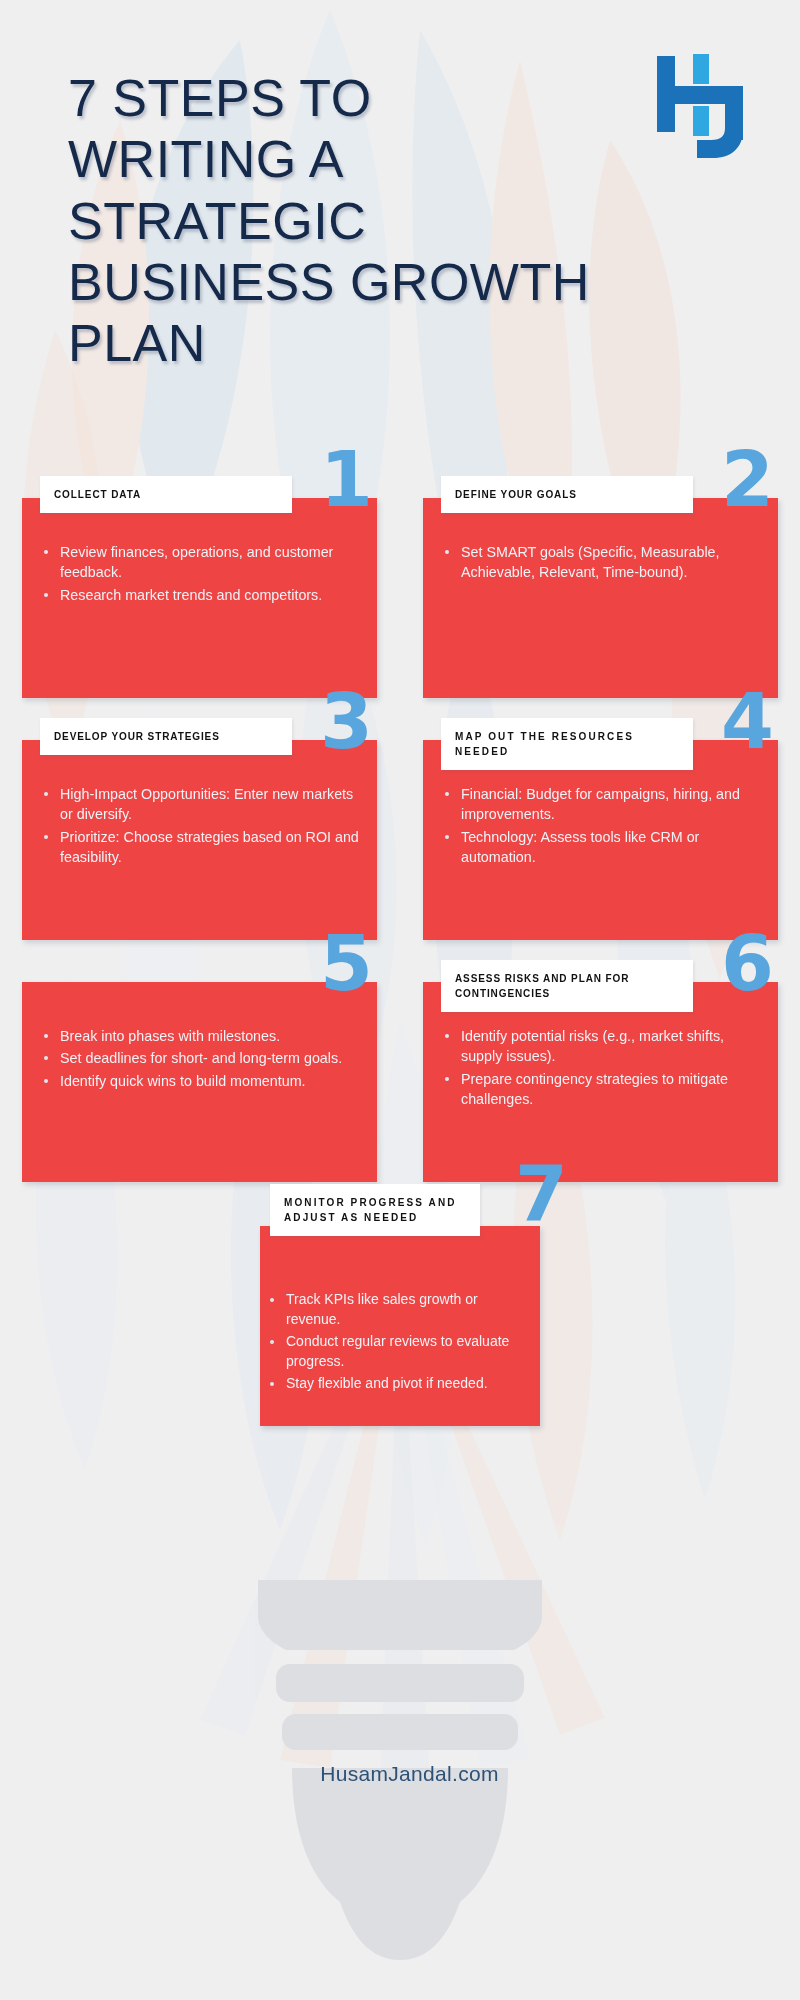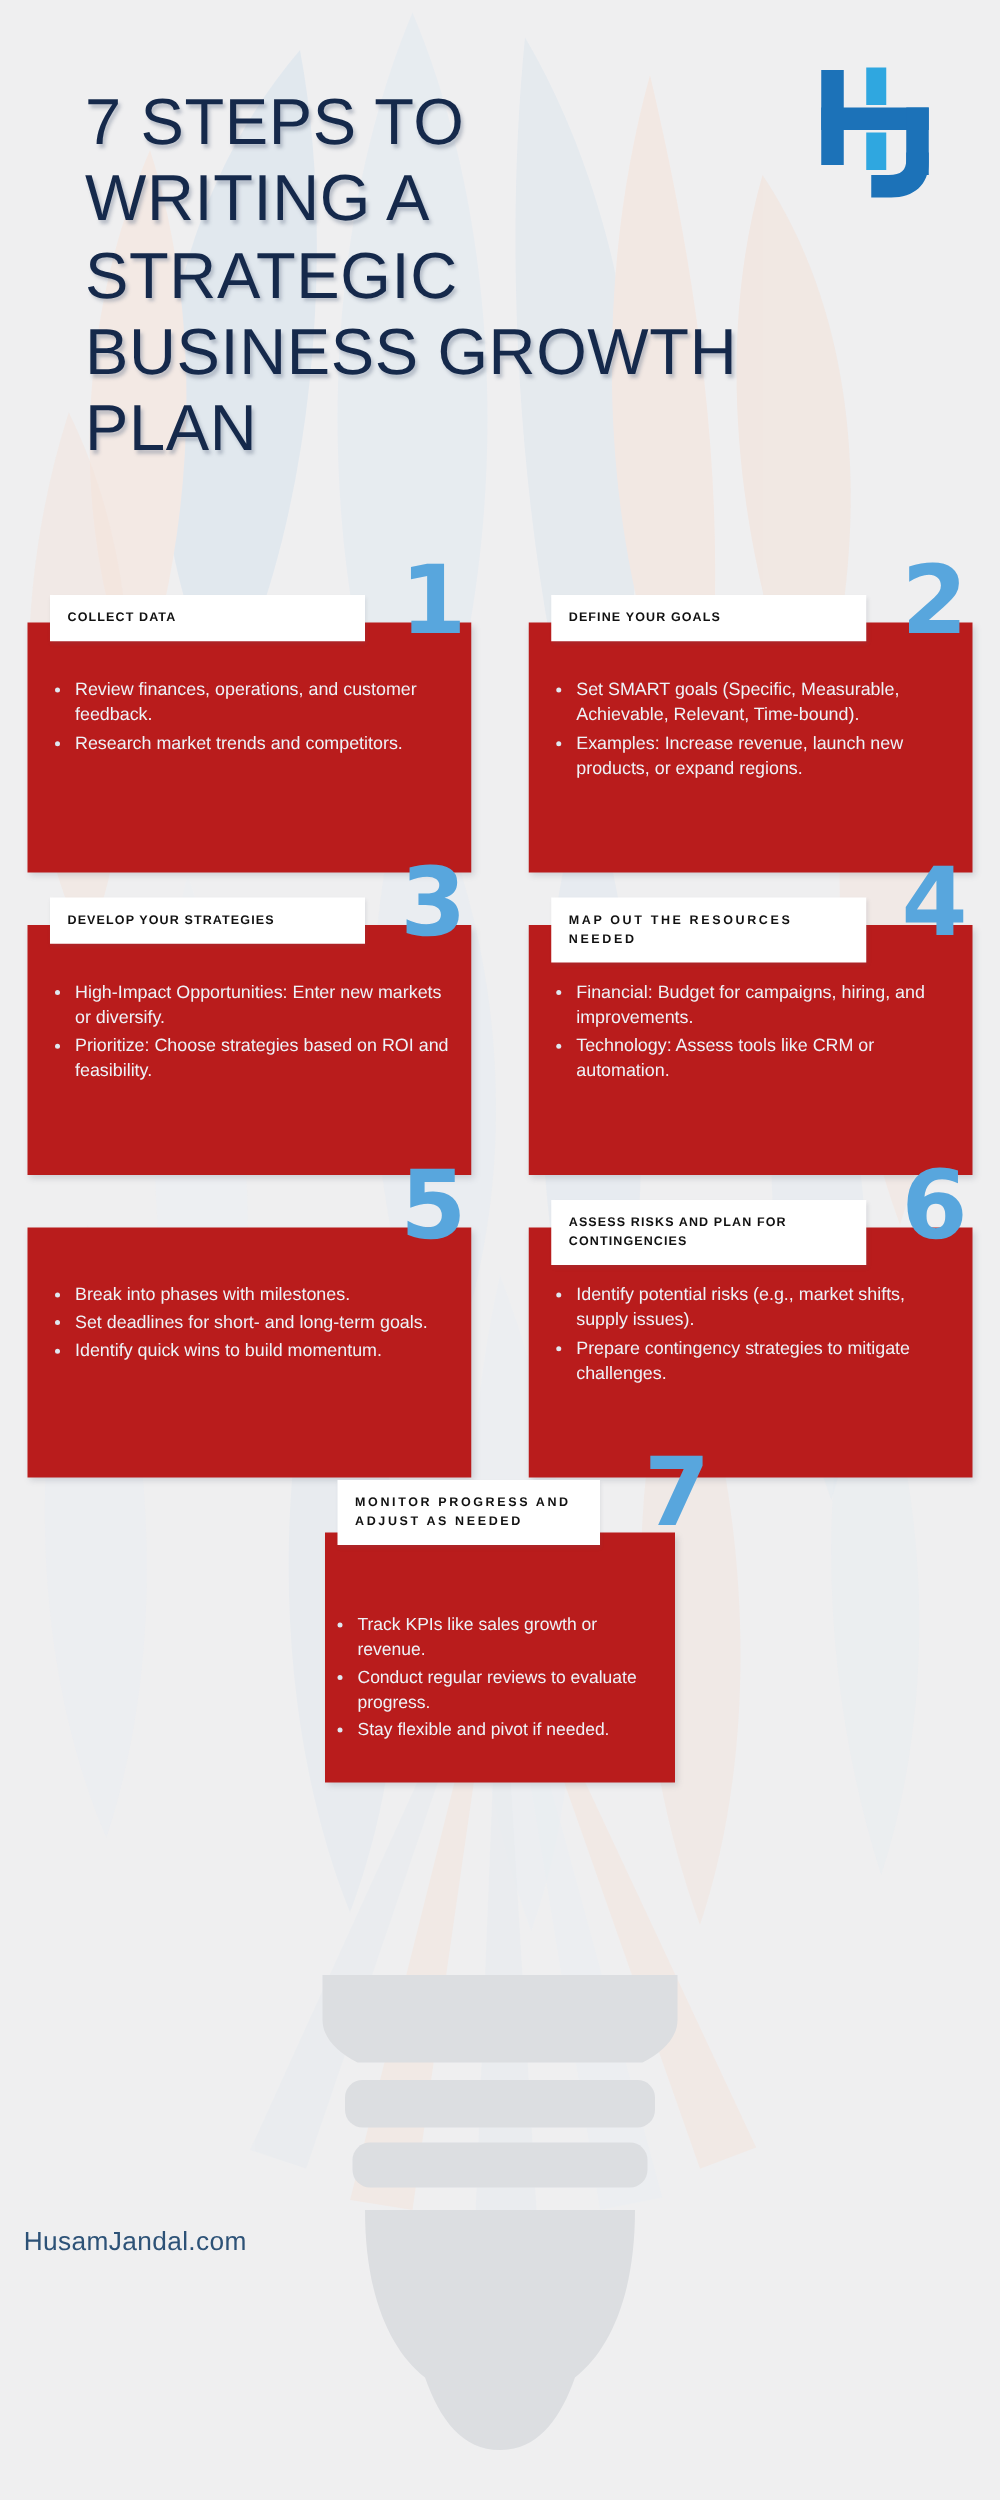--- a/index.html
+++ b/index.html
@@ -80,21 +80,21 @@
     padding: 0 22px;
   }
 
   .card {
     position: relative;
     width: 355px;
   }
 
   .card-body {
     position: relative;
-    background: #b91c1c;
+    background: #ef4444;
     min-height: 200px;
     padding: 44px 18px 26px 18px;
     box-shadow: 2px 3px 5px rgba(90,100,120,0.22);
   }
 
   .card-title {
     position: absolute;
     top: -22px;
     left: 18px;
     width: 252px;
@@ -183,22 +183,23 @@
   .row-7 .card li {
     font-size: 14px;
     padding-left: 26px;
   }
   .row-7 .card li::before { left: 10px; }
 
   
   .footer {
     position: absolute;
     left: 0;
-    bottom: 42px;
-    width: 800px;
+    bottom: 62px;
+    width: 800px;
+    text-align: center;
     padding-left: 19px;
   }
 
   .footer-link {
     font-size: 21px;
     color: #2d5277;
     letter-spacing: 0.3px;
     text-decoration: none;
   }
 
@@ -302,21 +303,20 @@
           </ul>
         </div>
       </div>
 
       <div class="card">
         <div class="card-num">2</div>
         <div class="card-title">DEFINE YOUR GOALS</div>
         <div class="card-body">
           <ul>
             <li>Set SMART goals (Specific, Measurable, Achievable, Relevant, Time-bound).</li>
-            <li>Examples: Increase revenue, launch new products, or expand regions.</li>
           </ul>
         </div>
       </div>
     </div>
 
     <div class="row row-2">
       <div class="card">
         <div class="card-num">3</div>
         <div class="card-title">DEVELOP YOUR STRATEGIES</div>
         <div class="card-body">

